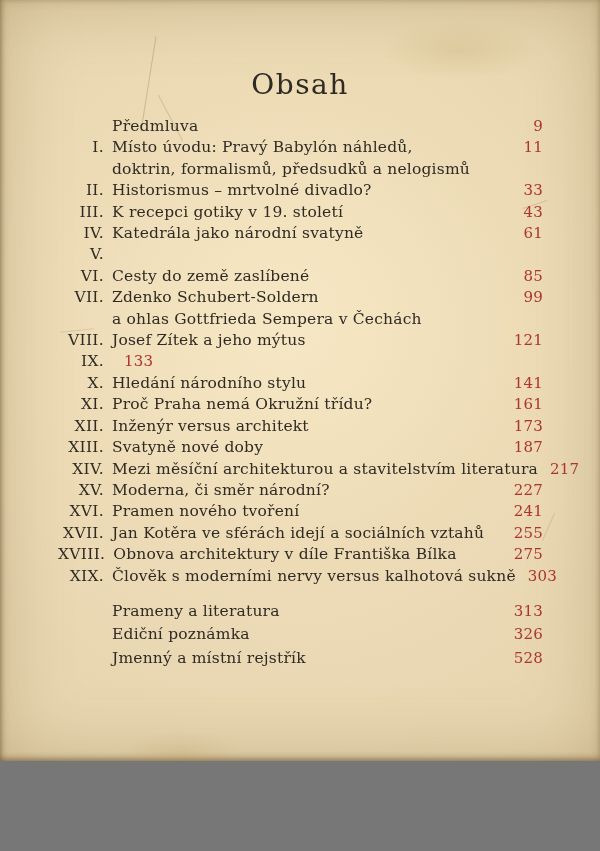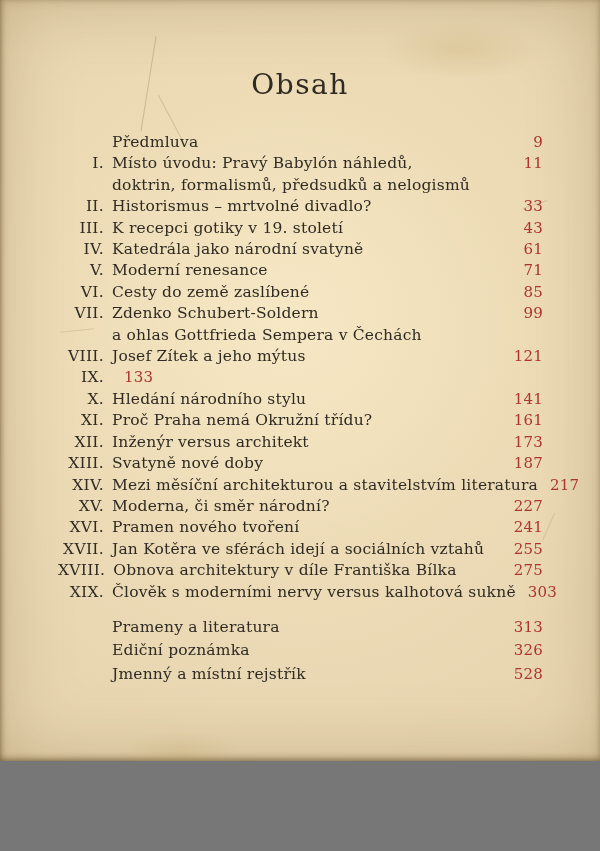--- a/index.html
+++ b/index.html
@@ -54,21 +54,21 @@
     text-align: center;
     font-size: 28px;
     font-weight: normal;
     letter-spacing: 1.5px;
     color: var(--ink, #2f2b24);
   }
 
   .toc {
     position: absolute;
     left: 58px;
-    top: 132px;
+    top: 116px;
     width: 485px;
     font-size: 15.5px;
   }
   .entry { display: flex; }
   .numeral {
     flex: 0 0 46px;
     text-align: right;
     line-height: 21.4px;
     letter-spacing: 0.3px;
   }
@@ -153,26 +153,20 @@
           <span class="numeral">IV.</span>
           <div class="lines">
             <div class="line">
               <span class="line-text">Katedrála jako národní svatyně</span>
               <span class="page-num">61</span>
             </div>
           </div>
         </div>
         <div class="entry">
           <span class="numeral">V.</span>
-          <div class="lines">
-            <div class="line">
-              <span class="line-text">Moderní renesance</span>
-              <span class="page-num">71</span>
-            </div>
-          </div>
         </div>
         <div class="entry">
           <span class="numeral">VI.</span>
           <div class="lines">
             <div class="line">
               <span class="line-text">Cesty do země zaslíbené</span>
               <span class="page-num">85</span>
             </div>
           </div>
         </div>

